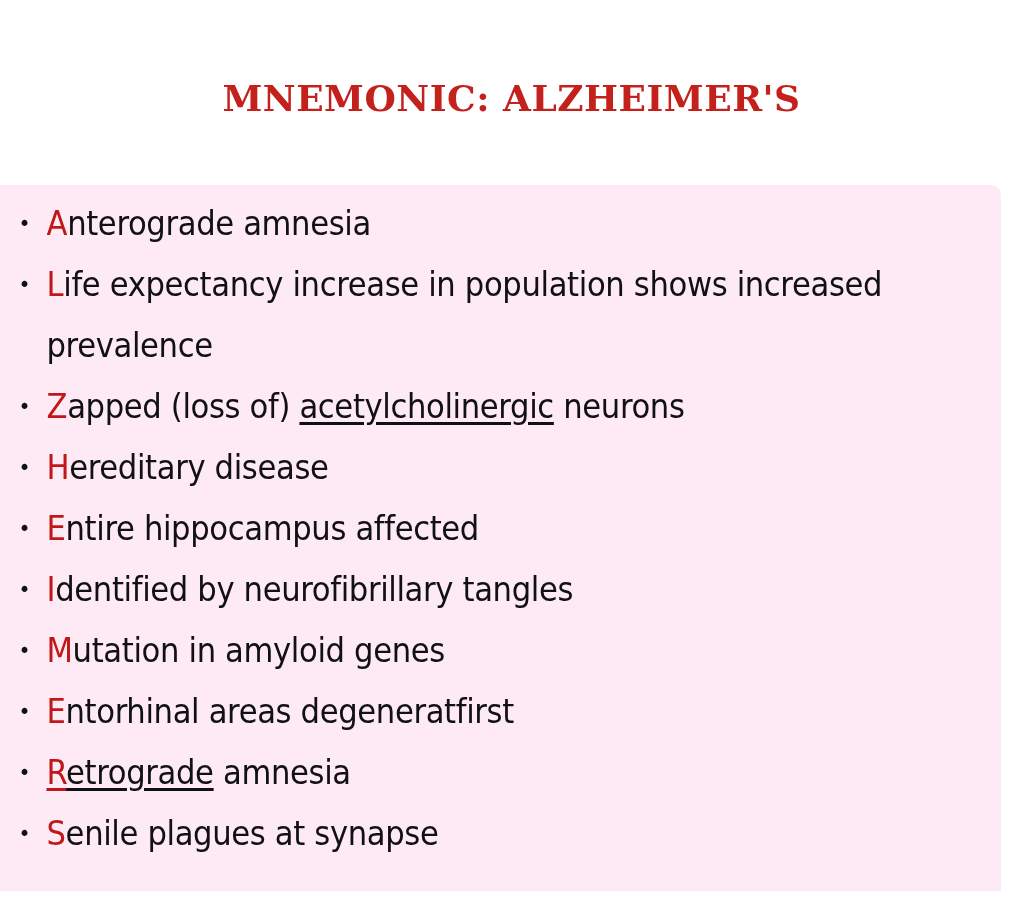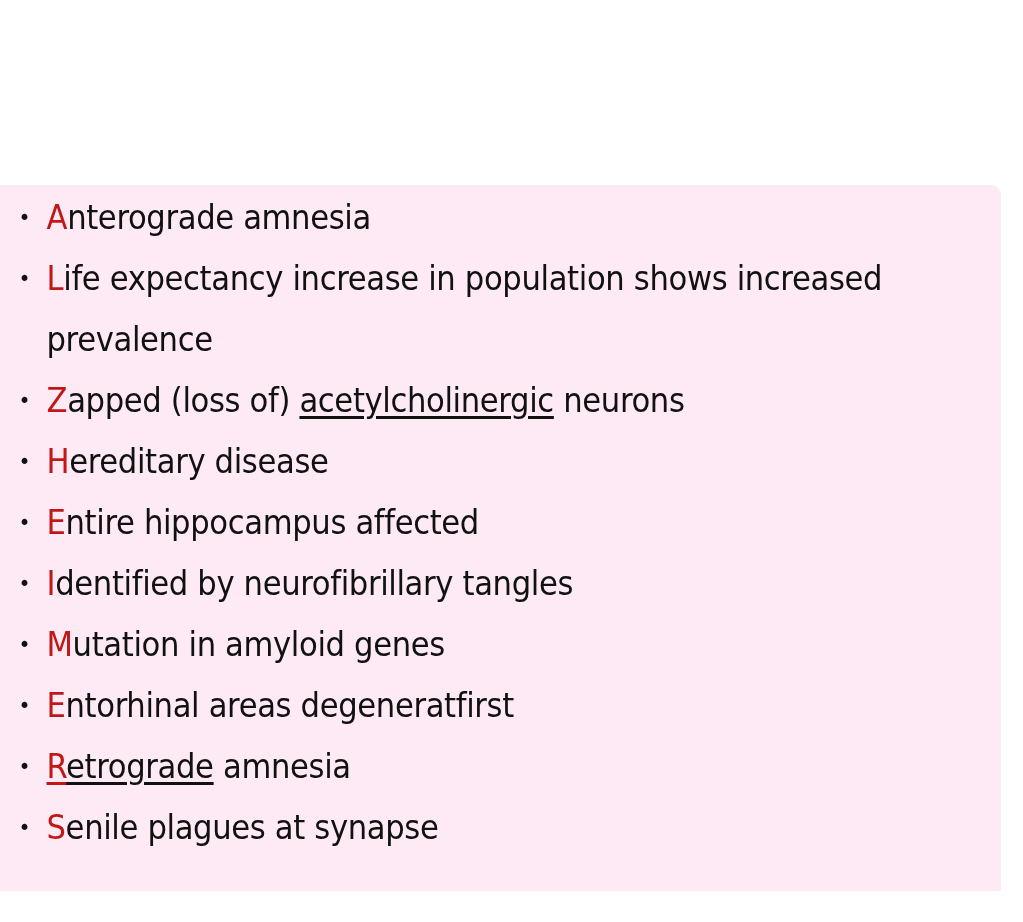--- a/index.html
+++ b/index.html
@@ -69,21 +69,21 @@
     width: 1001px;
     height: 706px;
     background: #fdeaf4;
     border-top-right-radius: 10px;
     border-bottom-right-radius: 0;
   }
 
   .bullet-list {
     position: absolute;
     left: 0;
-    top: 2px;
+    top: 8px;
     margin: 0;
     padding: 0;
     list-style: none;
     width: 1001px;
   }
 
   .bullet-item {
     position: relative;
     padding-left: 50px;
     margin: 0;
@@ -127,20 +127,21 @@
   .lead-letter.underlined {
     text-decoration-color: #c01818;
   }
 </style>
 </head>
 <body>
 
 <div id="page">
 
   <div class="header">
+    <div class="mnemonic-title" style="color: rgb(196, 32, 28);">MNEMONIC: ALZHEIMER'S</div>
   </div>
 
   <div class="panel" style="background: rgb(253, 234, 244);">
     <ul class="bullet-list" id="bullet-list">
 
       <li class="bullet-item">
         <span class="lead-letter" style="color: rgb(192, 24, 24);">A</span><span>nterograde amnesia</span>
       </li>
 
       <li class="bullet-item wrap">

